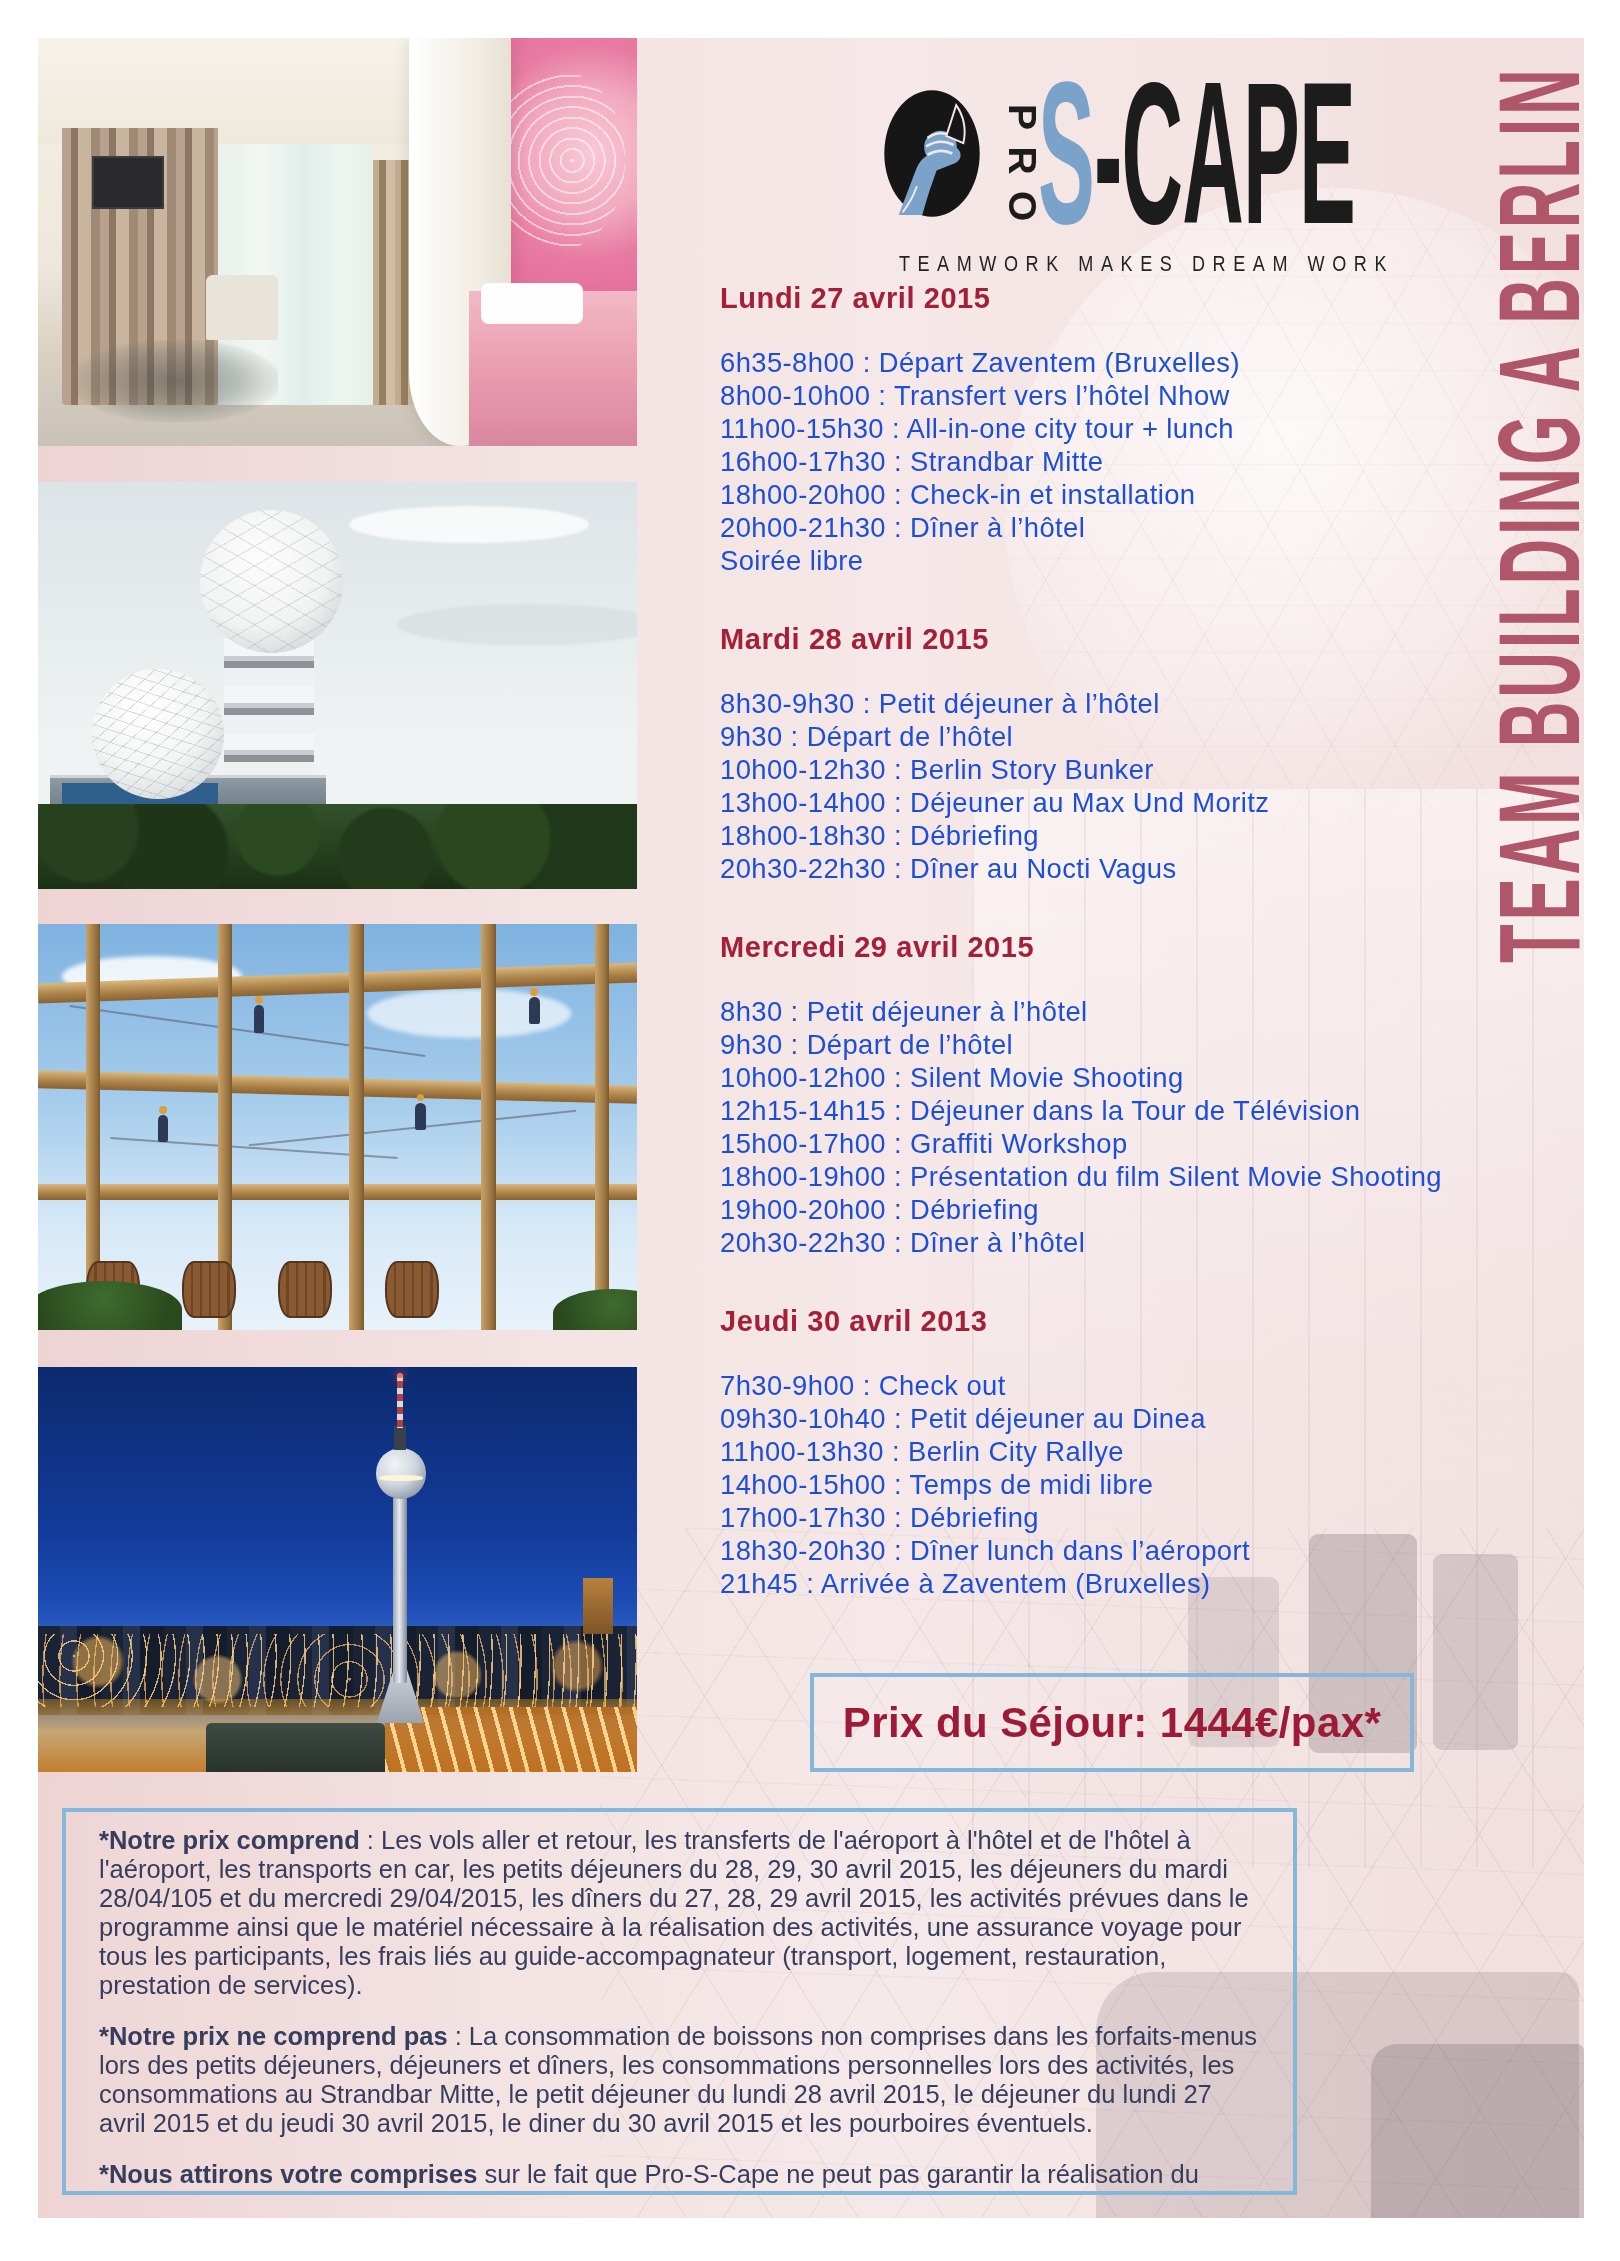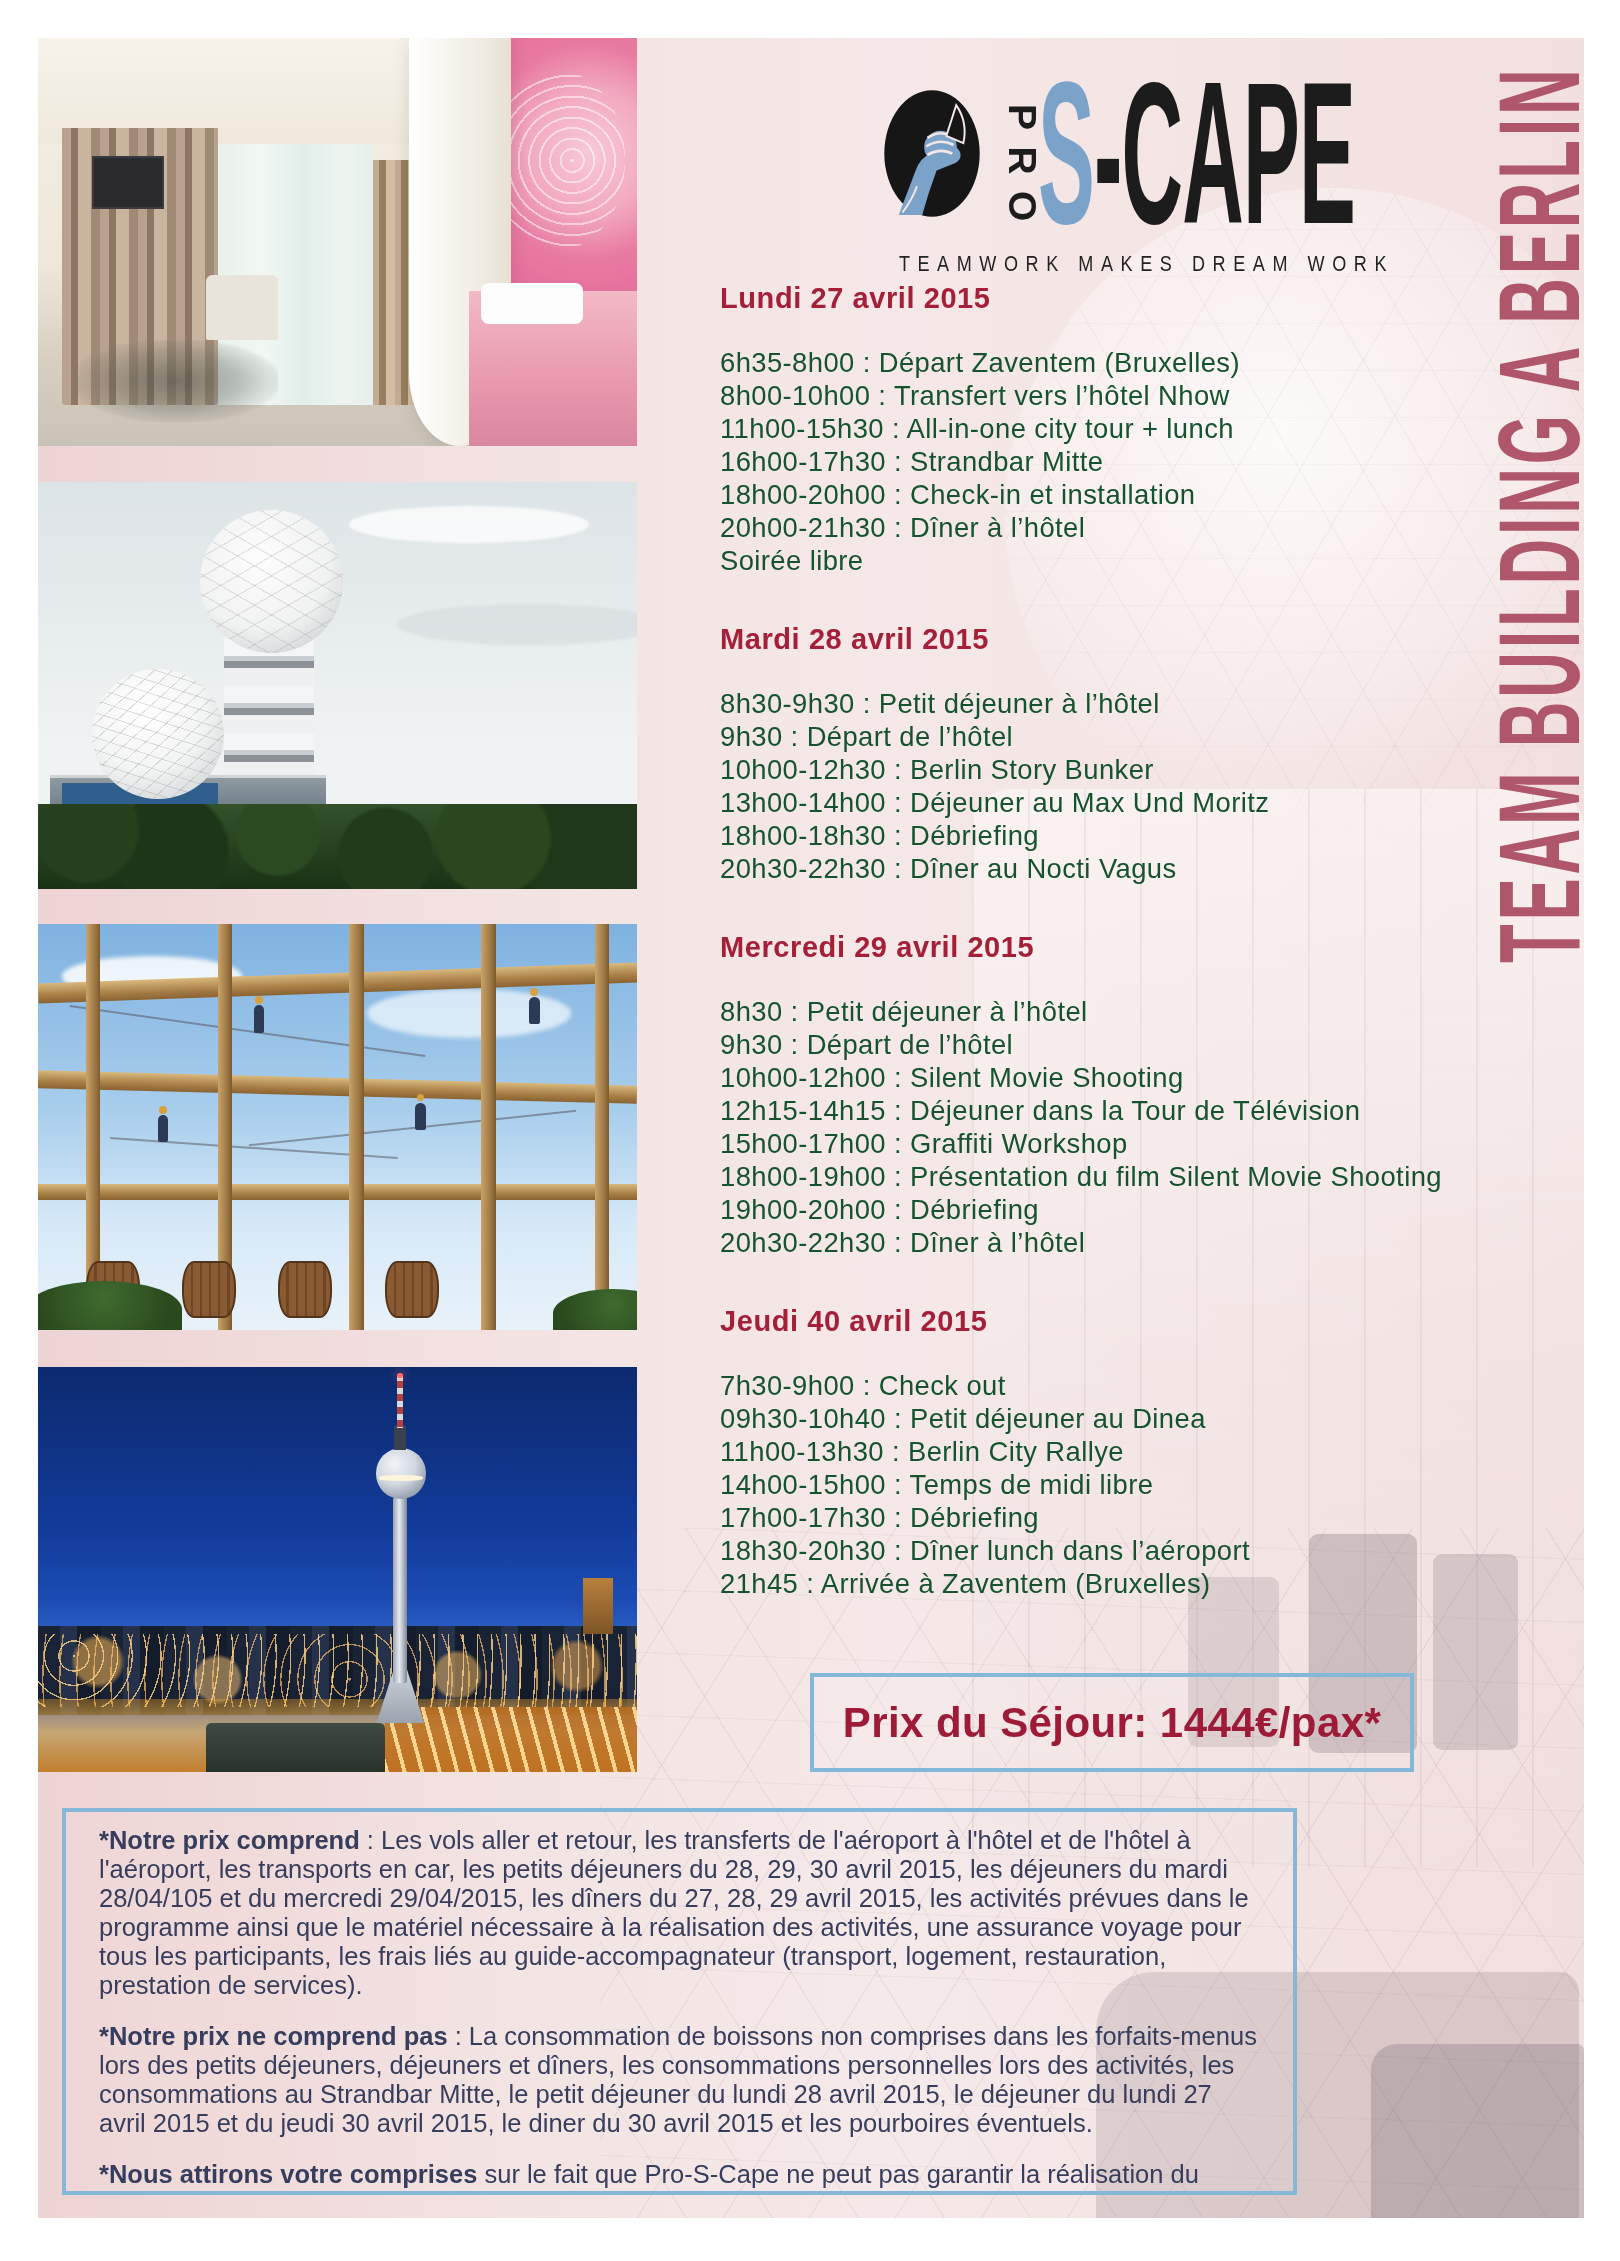--- a/index.html
+++ b/index.html
@@ -180,21 +180,21 @@
   .logo-tagline {
     position:absolute; left:-26px; top:174px; width:510px; text-align:center;
     font-size:22px; letter-spacing:.42em; color:#232323; white-space:nowrap;
     transform:scaleX(.82); transform-origin:50% 50%;
   }
 
   
   .itinerary { position:absolute; left:720px; top:282px; width:849px; }
   .day { margin-bottom:46px; }
   .day-title { font-size:29px; font-weight:bold; color:#a32038; letter-spacing:.02em; margin-bottom:31px; }
-  .entry { font-size:27.4px; line-height:33px; color:#14532d; letter-spacing:.015em; }
+  .entry { font-size:27.4px; line-height:33px; color:#1d4ed8; letter-spacing:.015em; }
 
   
   .price-box {
     position:absolute; left:810px; top:1673px; width:604px; height:99px;
     border:4.6px solid #85b7d9; display:flex; align-items:center; justify-content:center;
     background:rgba(255,255,255,.06);
   }
   .price-text { font-size:42px; font-weight:bold; color:#9e1b37; letter-spacing:.01em; }
 
   
@@ -368,21 +368,21 @@
 
   <div class="entry">18h00-19h00 : Présentation du film Silent Movie Shooting</div>
 
   <div class="entry">19h00-20h00 : Débriefing</div>
 
   <div class="entry">20h30-22h30 : Dîner à l’hôtel</div>
 </div>
   </div>
 
   <div class="day">
-    <div class="day-title">Jeudi 40 avril 2015</div>
+    <div class="day-title">Jeudi 30 avril 2013</div>
     <div class="entries">
   <div class="entry">7h30-9h00 : Check out</div>
 
   <div class="entry">09h30-10h40 : Petit déjeuner au Dinea</div>
 
   <div class="entry">11h00-13h30 : Berlin City Rallye</div>
 
   <div class="entry">14h00-15h00 : Temps de midi libre</div>
 
 

